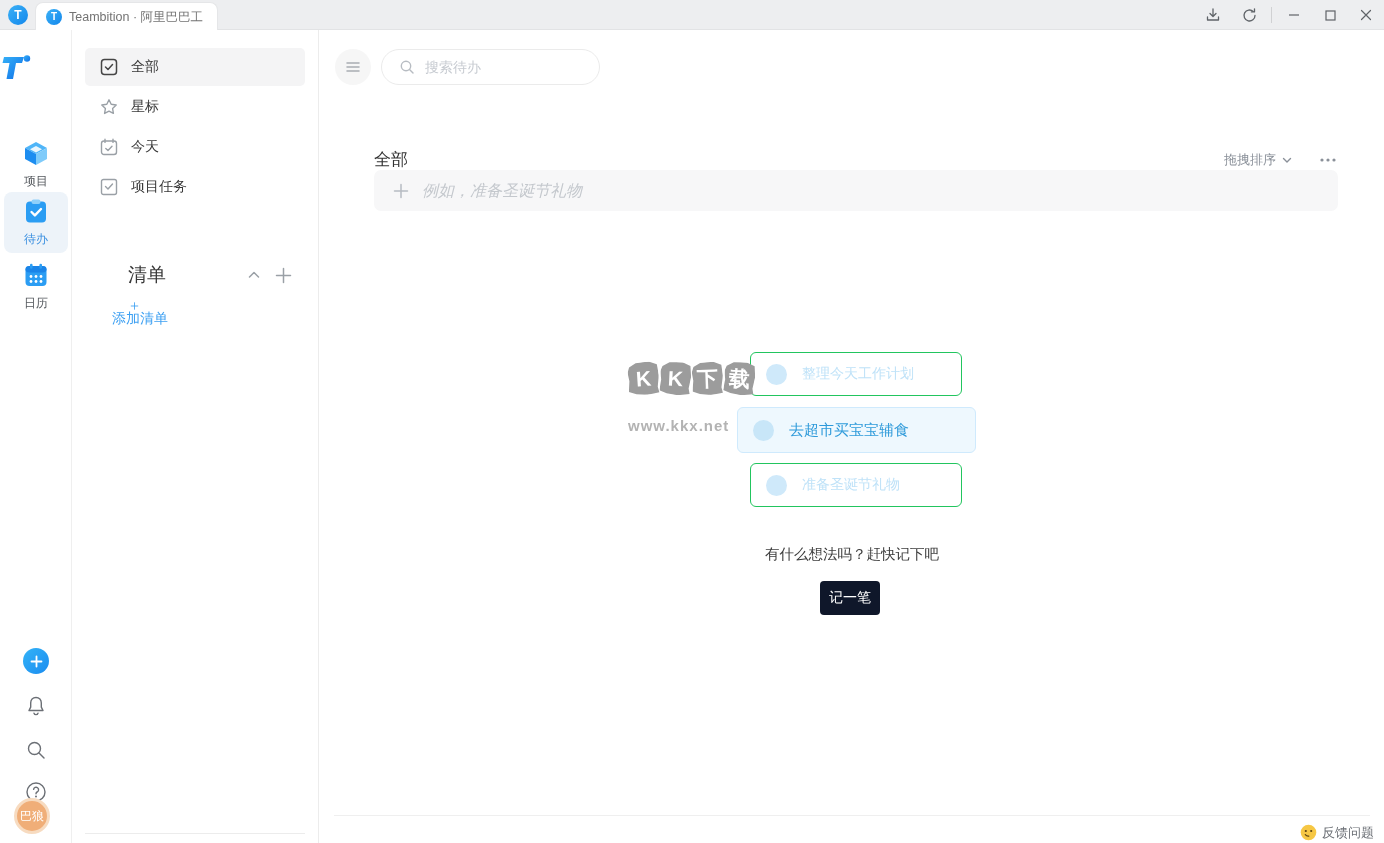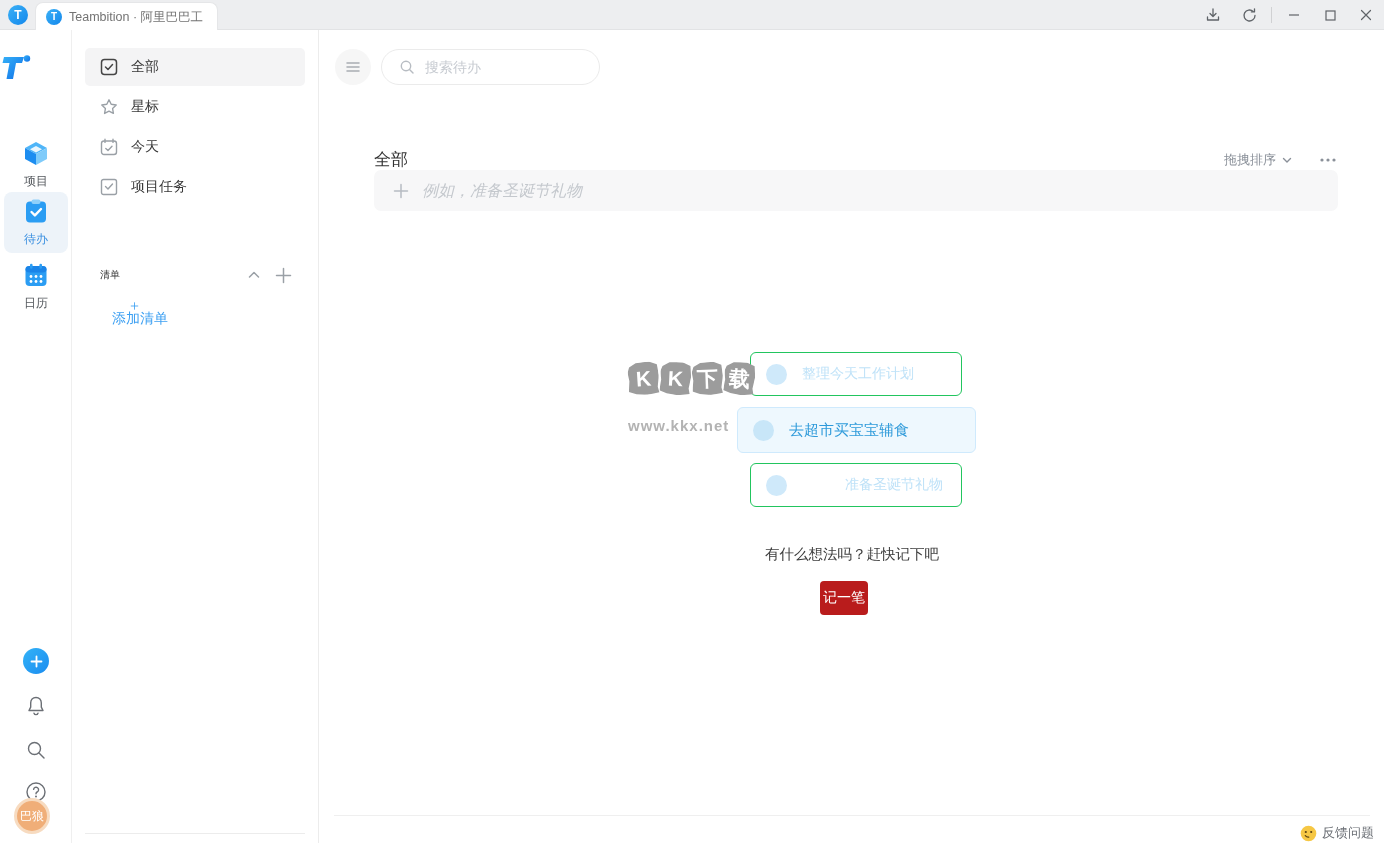--- a/index.html
+++ b/index.html
@@ -37,21 +37,21 @@
     background:#f0ae78; border:3px solid #f7dbc0; display:flex; align-items:center; justify-content:center; }
   .avatar span { color:#fff; font-size:12px; letter-spacing:0; }
 
   
   .sidebar { position:absolute; left:72px; top:30px; width:247px; height:813px; background:#fff; border-right:1px solid #ececec; }
   .side-item { position:absolute; left:13px; width:220px; height:38px; border-radius:5px;
     display:flex; align-items:center; padding-left:15px; cursor:default; }
   .side-item.active { background:#f4f4f5; }
   .side-item .lbl { font-size:14px; color:#383838; margin-left:13px; }
   .lists-header { position:absolute; left:28px; top:232px; width:192px; height:26px; display:flex; align-items:center; }
-  .lists-header .lbl { font-size:10px; color:#383838; flex:1; }
+  .lists-header .lbl { font-size:19px; color:#383838; flex:1;margin-left:28px; }
   .hdr-ic { margin-left:14px; display:flex; align-items:center; }
   .add-list { position:absolute; left:28px; top:272px; height:26px; display:flex; align-items:center;flex-direction:column; }
   .add-list .lbl { font-size:14px; color:#3da0f2; margin-left:12px; }
   .side-divider { position:absolute; left:13px; top:803px; width:220px; height:1px; background:#ececec; }
 
   
   .main { position:absolute; left:320px; top:30px; width:1064px; height:813px; background:#fff; }
   .collapse-btn { position:absolute; left:15px; top:19px; width:36px; height:36px; border-radius:50%;
     background:#f6f6f6; display:flex; align-items:center; justify-content:center; }
   .search-pill { position:absolute; left:61px; top:19px; width:219px; height:36px; border:1px solid #ebebeb;
@@ -68,24 +68,24 @@
   .add-task input::placeholder { color:#c4c8cd; }
   .mini-card { position:absolute; background:#fff; border:1px solid #22c55e; border-radius:6px;
     display:flex; align-items:center; padding-left:15px; }
   .mini-card .dot { width:21px; height:21px; border-radius:50%; background:#cfe9fa; flex:0 0 21px; }
   .mini-card .txt { margin-left:15px; font-size:14px; color:#bfe2f8; }
   .mini-card.hot { background:#eef8fe; border-color:#cfeafd; }
   .mini-card.hot .dot { background:#c8e6f8; }
   .mini-card.hot .txt { color:#2e9ada; font-size:15px; }
 
   .hint-text { position:absolute; left:0; width:1064px; top:515px; text-align:center; font-size:14.5px; color:#3c3c3c; }
-  .note-btn { position:absolute; left:500px; top:551px; width:48px; height:34px; background:#b91c1c; border:none;
+  .note-btn { position:absolute; left:500px; top:551px; width:60px; height:34px; background:#0f172a; border:none;
     border-radius:4px; color:#fff; font-size:14px; font-family:inherit; cursor:pointer; }
   .bottom-divider { position:absolute; left:14px; top:785px; width:1036px; height:1px; background:#efefef; }
-  .feedback { position:absolute; right:10px; top:794px; display:flex; align-items:flex-end; }
+  .feedback { position:absolute; right:10px; top:794px; display:flex; align-items:flex-start; }
   .feedback .lbl { font-size:13px; color:#6b6f75; margin-left:5px; }
 
   
   .watermark { position:absolute; left:628px; top:362px; width:140px; pointer-events:none; }
   .wm-blocks { display:flex; }
   .wm-b { width:31px; height:33px; background:#9c9c9c; color:#fff; font-weight:bold; font-size:21px;
     display:flex; align-items:center; justify-content:center; margin-right:1px;
     clip-path:polygon(6% 14%,28% 2%,70% 0%,96% 10%,100% 42%,94% 78%,98% 95%,60% 100%,24% 96%,0% 88%,4% 55%,0% 30%); }
   .wm-b:nth-child(1){ transform:rotate(-4deg); }
   .wm-b:nth-child(2){ transform:rotate(3deg); }
@@ -324,21 +324,21 @@
     </div>
 
     <div class="mini-card" style="left:430px; top:322px; width:212px; height:44px;">
       <span class="dot"></span>
       <span class="txt">整理今天工作计划</span>
     </div>
     <div class="mini-card hot" style="left:417px; top:377px; width:239px; height:46px;">
       <span class="dot"></span>
       <span class="txt">去超市买宝宝辅食</span>
     </div>
-    <div class="mini-card" style="left:430px; top:433px; width:212px; height:44px;gap:43px;">
+    <div class="mini-card" style="left:430px; top:433px; width:212px; height:44px;">
       <span class="dot"></span>
       <span class="txt">准备圣诞节礼物</span>
     </div>
 
     <div class="hint-text">有什么想法吗？赶快记下吧</div>
     <button class="note-btn">记一笔</button>
 
     <div class="bottom-divider"></div>
     <div class="feedback">
       <svg width="17" height="17" viewBox="0 0 17 17">

